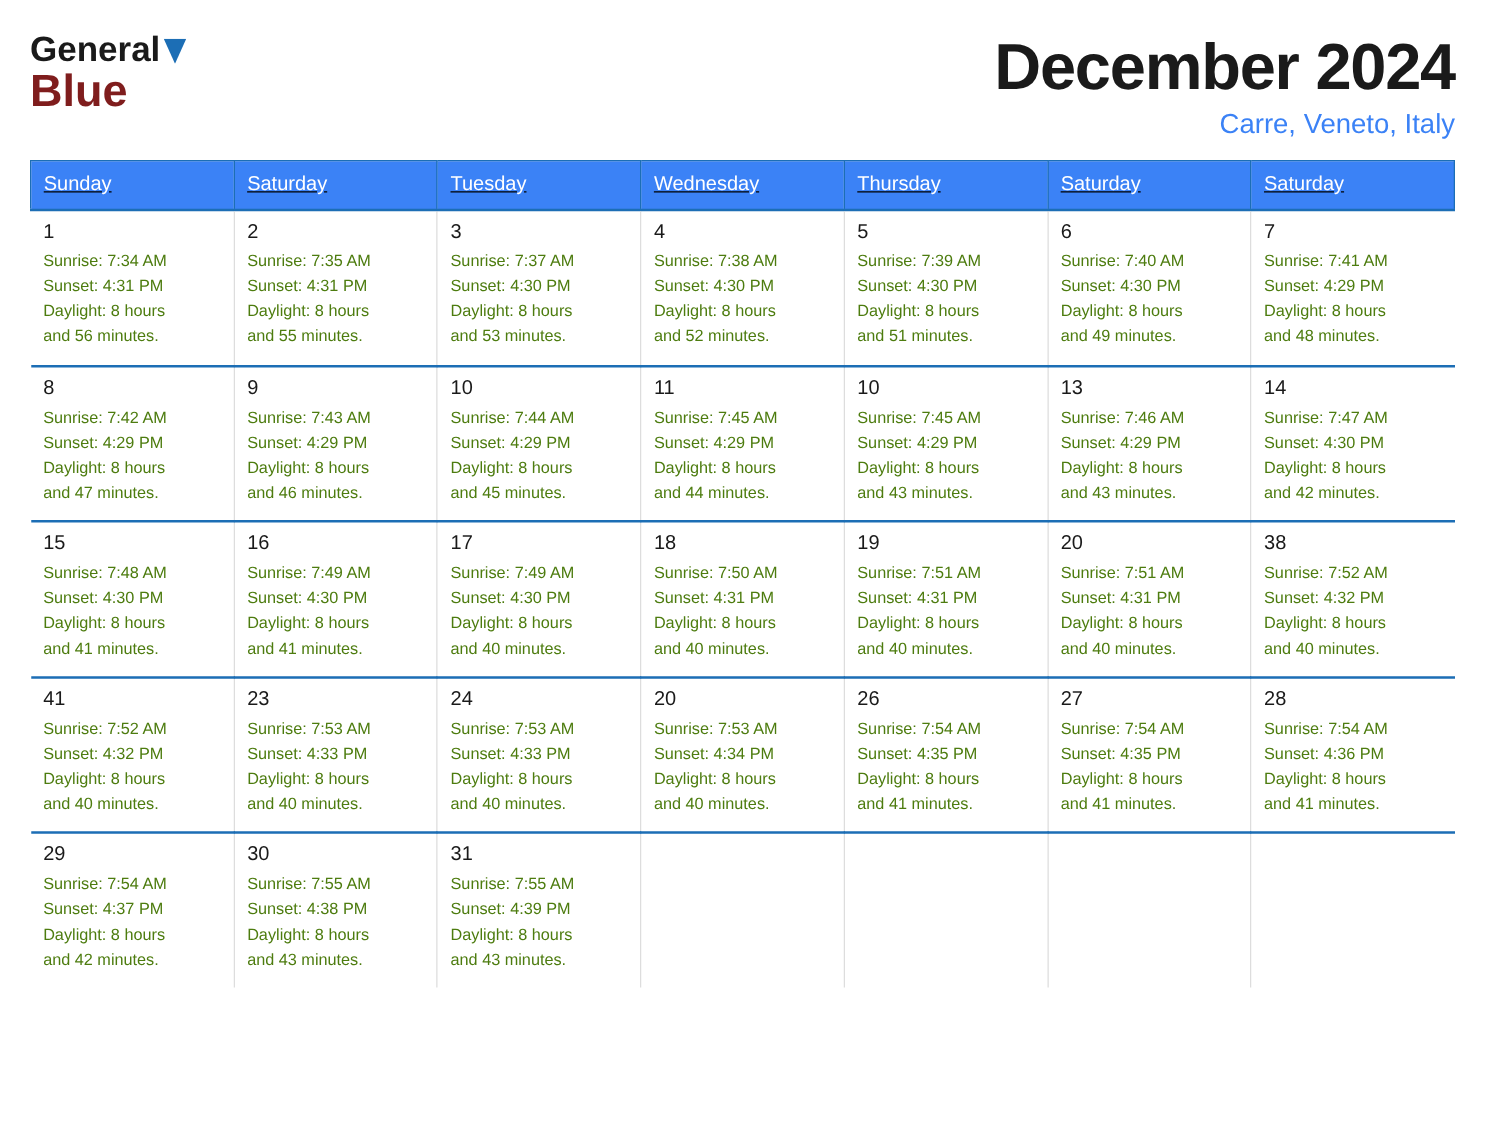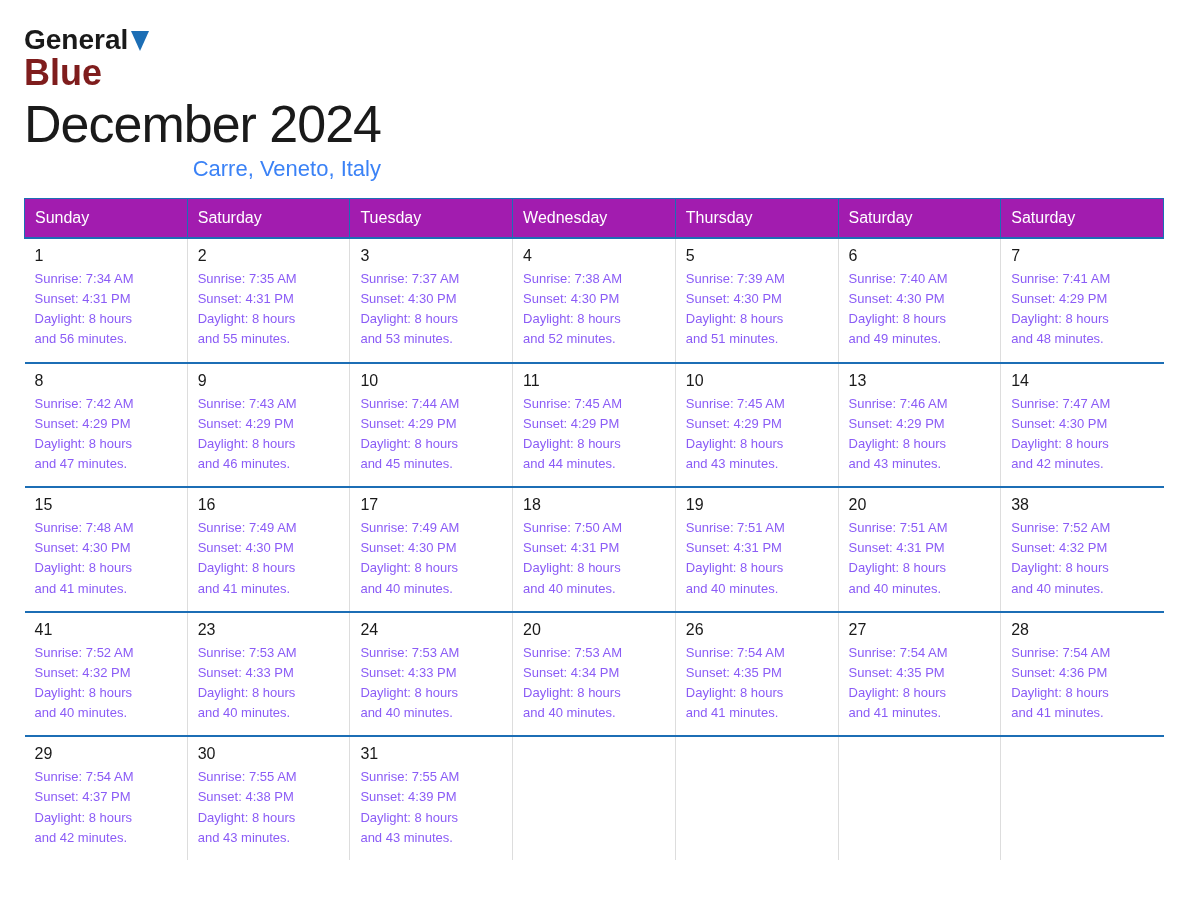--- a/index.html
+++ b/index.html
@@ -8,44 +8,44 @@
       background: #fff;
       padding: 24px;
       width: 1188px;
       min-height: 918px;
     }
     .header {
       display: flex;
       justify-content: space-between;
       align-items: flex-start;
       margin-bottom: 16px;
-      flex-direction: column;
     }
     .title-area {
       text-align: right;
     }
     .month-title {
       font-size: 52px;
-      font-weight: normal;
+      font-weight: bold;
       color: #1a1a1a;
       letter-spacing: -1px;
       text-align: right;
     }
     .location {
       font-size: 22px;
       color: #3b82f6;
       margin-top: 2px;
     }
     table {
       width: 100%;
       border-collapse: collapse;
       table-layout: fixed;
     }
     thead tr {
-      background-color: #a21caf;
+      background-color: #3b82f6;
+      text-decoration: underline;
     }
     thead th {
       color: #fff;
       font-size: 16px;
       font-weight: normal;
       padding: 10px 10px;
       text-align: left;
       border: 1px solid #1c6eb5;
     }
     tbody tr {
@@ -64,21 +64,21 @@
     tbody td:last-child { border-right: none; }
     .day-num {
       font-size: 16px;
       font-weight: normal;
       color: #1a1a1a;
       display: block;
       margin-bottom: 4px;
     }
     .day-info {
       font-size: 13px;
-      color: #8b5cf6;
+      color: #4d7c0f;
       line-height: 1.55;
     }
     .empty-cell { background: #fff; }
 
     
     .logo-svg-wrap {
       display: flex;
       align-items: center;
     }
     .logo-text-wrap {

